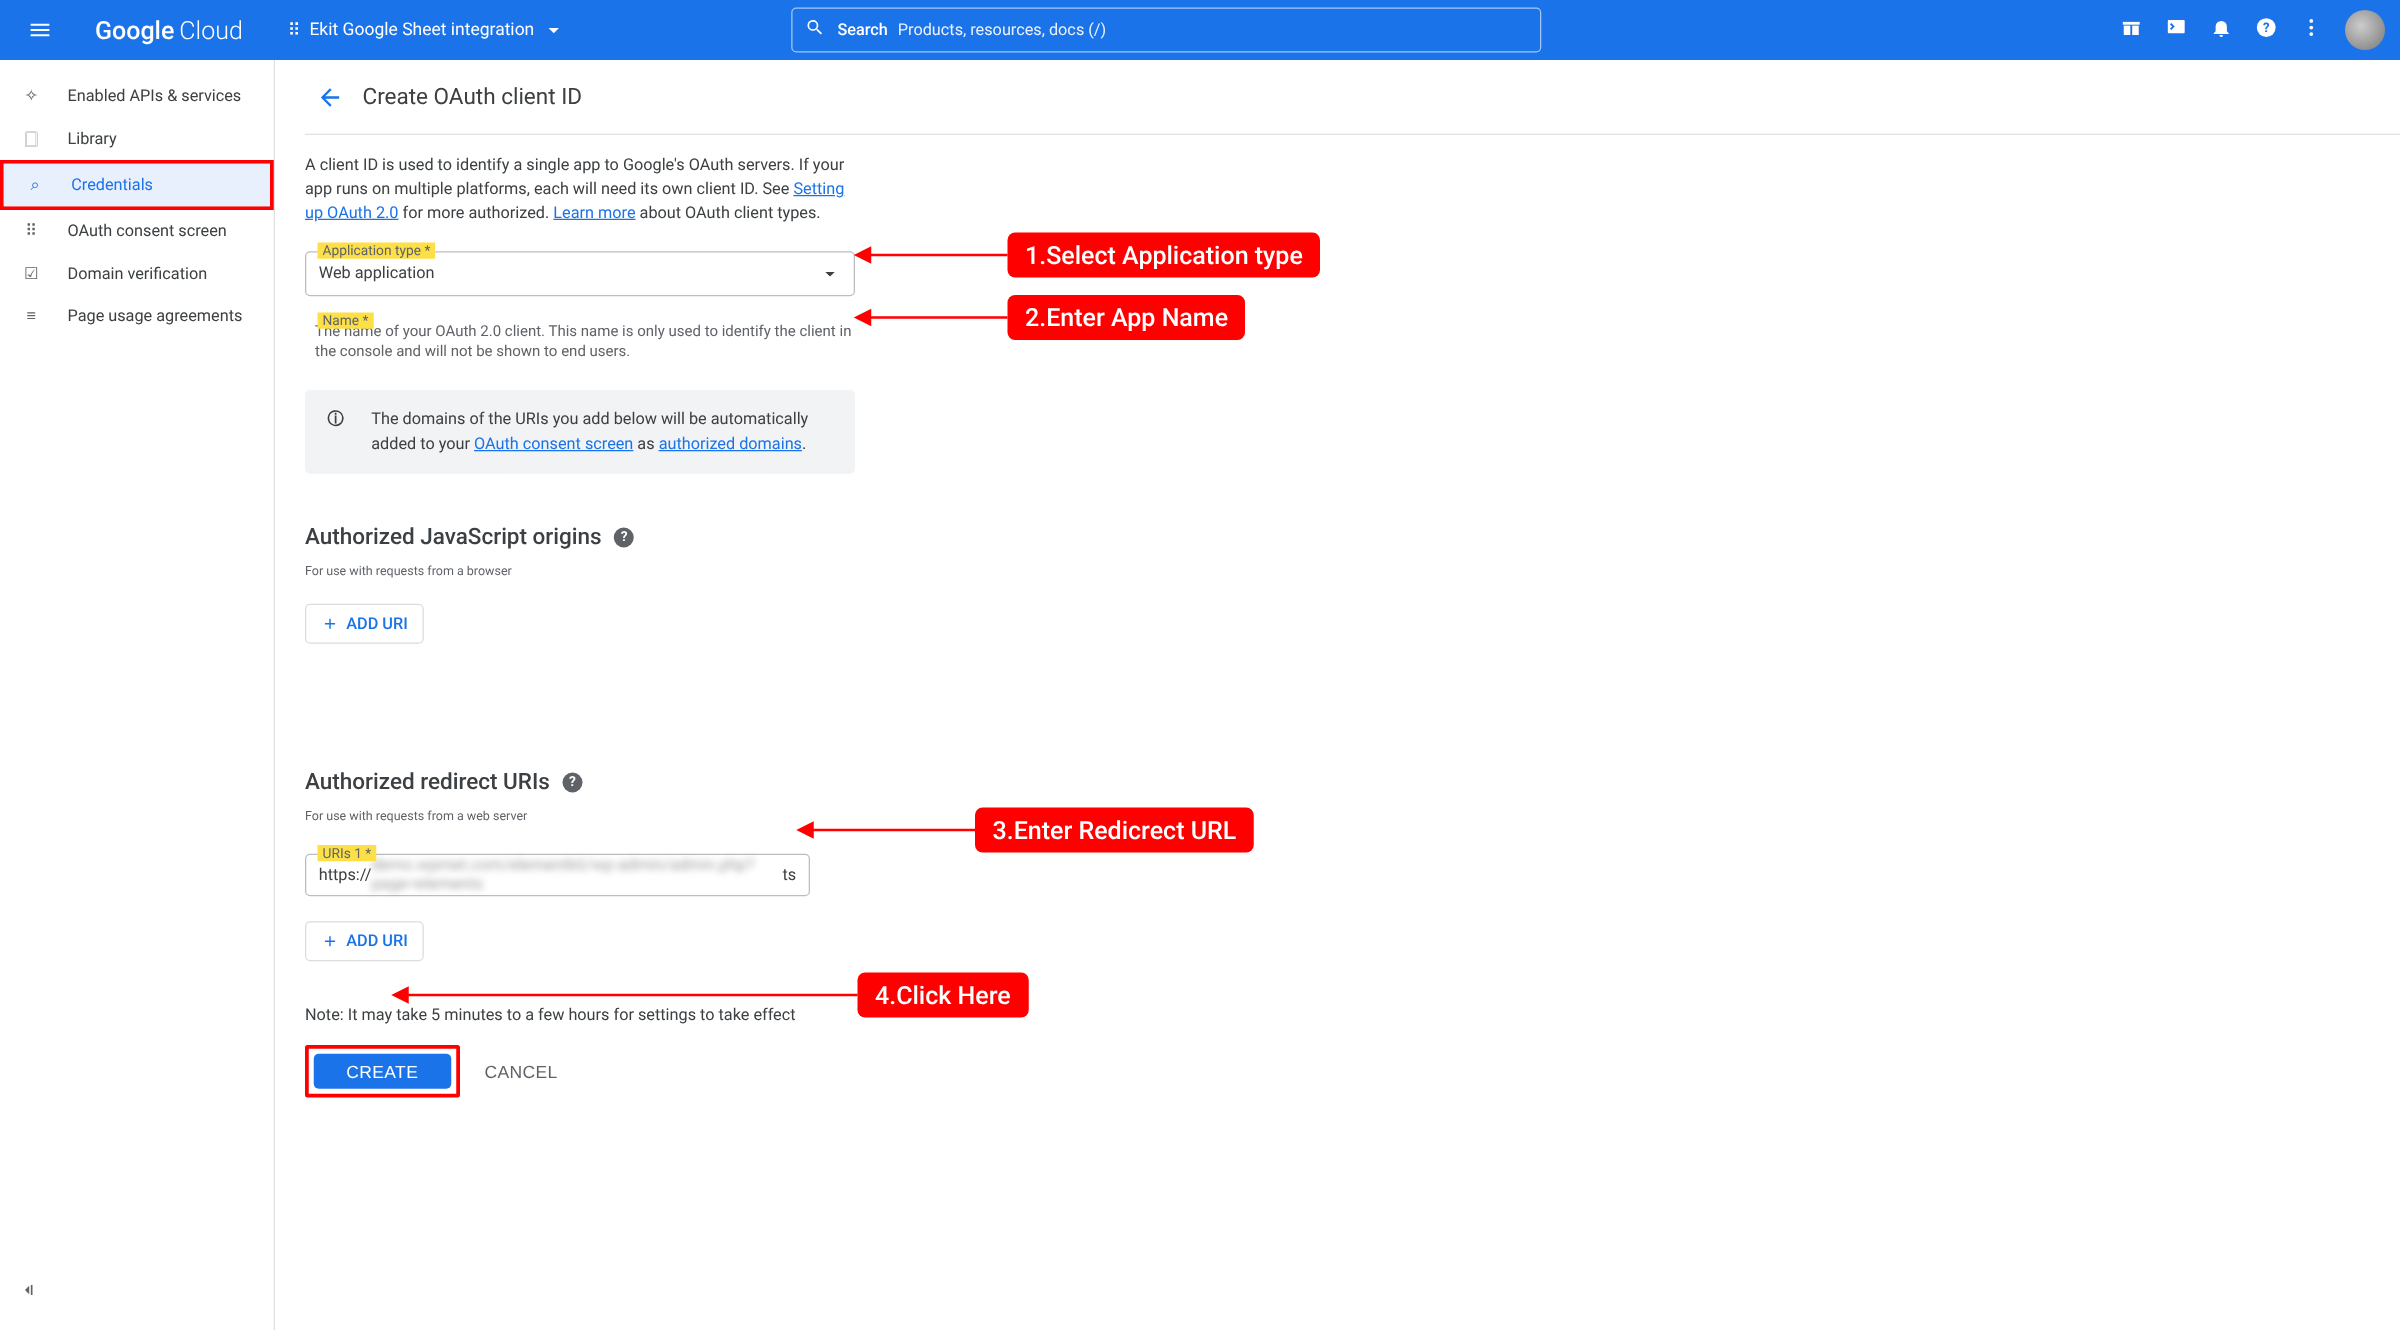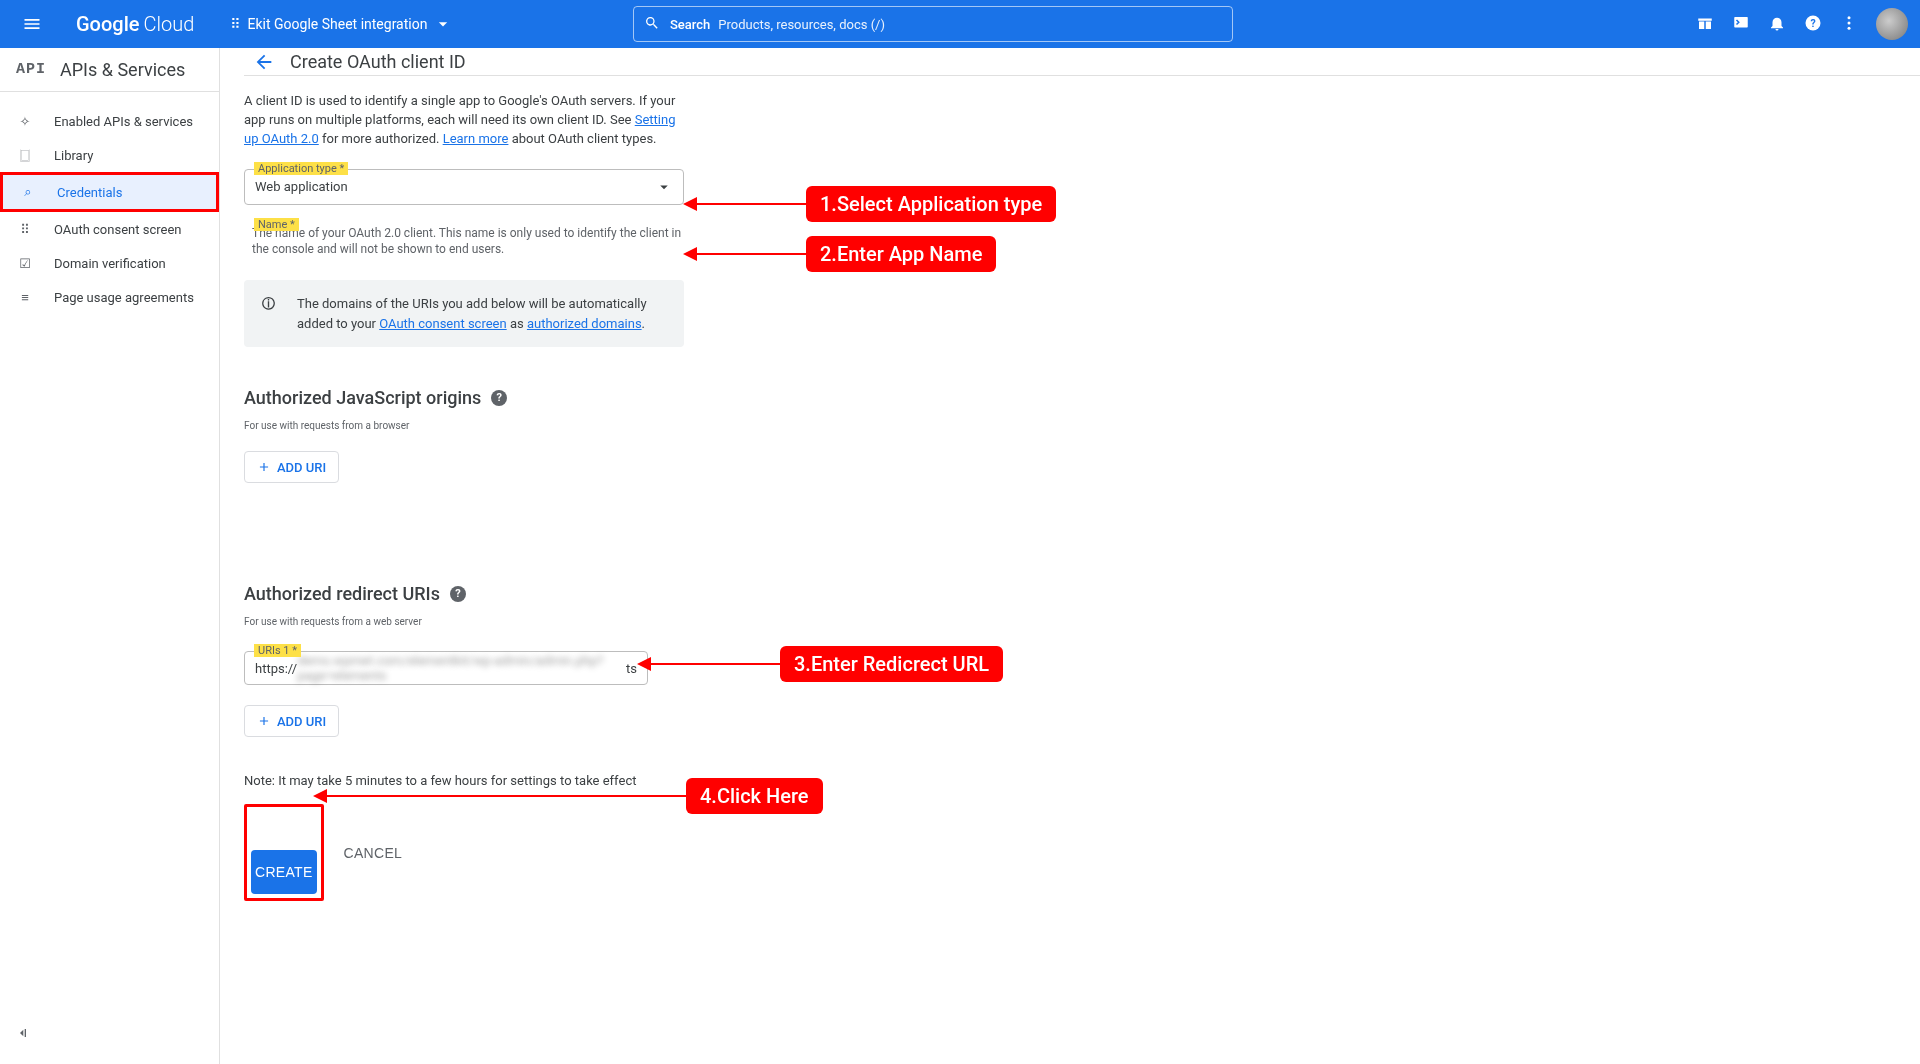--- a/index.html
+++ b/index.html
@@ -24,21 +24,21 @@
     .sidebar-head { display: flex; align-items: center; height: 44px; padding: 0 16px; font-size: 18px; color: #3c4043; border-bottom: 1px solid #e0e0e0; }
     .sidebar-head .api-logo { font-family: 'Courier New', monospace; font-weight: 700; letter-spacing: 1px; margin-right: 14px; color: #5f6368; font-size: 15px; }
     .nav-item { display: flex; align-items: center; height: 34px; padding: 0 16px; gap: 20px; font-size: 13px; color: #3c4043; cursor: pointer; }
     .nav-item.active { color: #1a73e8; background: #e8f0fe; position: relative; }
     .nav-item .icon { width: 18px; display: inline-flex; justify-content: center; color: #5f6368; }
     .nav-item.active .icon { color: #1a73e8; }
     .red-box { border: 3px solid #ff0000; }
     .collapse { position: absolute; bottom: 20px; left: 14px; cursor: pointer; }
 
     .main { flex: 1; overflow: auto; padding: 0 0 60px 24px; }
-    .page-head { display: flex; align-items: center; height: 28px; border-bottom: 1px solid #e0e0e0; }
+    .page-head { display: flex; align-items: center; height: 60px; border-bottom: 1px solid #e0e0e0; }
     .back-arrow { width: 40px; height: 40px; display: flex; align-items: center; justify-content: center; color: #1a73e8; cursor: pointer; border-radius: 50%; }
     .page-title { font-size: 18px; color: #3c4043; margin-left: 6px; }
 
     .form-area { max-width: 440px; margin-top: 16px; }
     .intro { font-size: 13px; line-height: 1.45; color: #3c4043; }
     .intro a { color: #1a73e8; text-decoration: underline; cursor: pointer; }
 
     .field-wrap { margin-top: 20px; position: relative; }
     .float-label { position: absolute; top: -7px; left: 10px; background: #fde047; padding: 0 4px; font-size: 11px; color: #5f6368; }
     .select-box, .input-box { width: 100%; height: 36px; border: 1px solid #bdbdbd; border-radius: 4px; padding: 0 10px; font-size: 13px; display: flex; align-items: center; justify-content: space-between; cursor: pointer; text-align: center; }
@@ -54,21 +54,21 @@
     .help-circle { width: 16px; height: 16px; border-radius: 50%; background: #5f6368; color: #fff; font-size: 11px; display: inline-flex; align-items: center; justify-content: center; font-weight: 700; }
     .section-sub { font-size: 10px; color: #5f6368; margin-top: 12px; }
 
     .add-btn { display: inline-flex; align-items: center; gap: 6px; height: 32px; padding: 0 12px; border: 1px solid #dadce0; border-radius: 4px; color: #1a73e8; font-size: 13px; font-weight: 500; margin-top: 20px; cursor: pointer; }
 
     .uri-field { margin-top: 24px; position: relative; width: 404px; }
     .uri-input { width: 100%; height: 34px; border: 1px solid #bdbdbd; border-radius: 4px; padding: 0 10px; font-size: 13px; display: flex; align-items: center; }
 
     .note { font-size: 13px; color: #3c4043; margin-top: 36px; }
     .btn-row { display: flex; align-items: center; gap: 20px; margin-top: 16px; }
-    .btn-primary { background: #1a73e8; color: #fff; border: none; height: 44px; padding: 0 4px; border-radius: 4px; font-size: 14px; font-weight: 500; cursor: pointer; letter-spacing: .3px; margin-top: 39px; }
+    .btn-primary { background: #1a73e8; color: #fff; border: none; height: 28px; padding: 0 26px; border-radius: 4px; font-size: 14px; font-weight: 500; cursor: pointer; letter-spacing: .3px; }
     .btn-flat { background: transparent; border: none; color: #5f6368; font-size: 14px; font-weight: 500; cursor: pointer; letter-spacing: .3px; }
     .red-box-inline { border: 3px solid #ff0000; padding: 4px; border-radius: 2px; display: inline-flex; }
 
     
     .anno { position: absolute; display: flex; align-items: center; pointer-events: none; }
     .anno .arrow { height: 2px; background: #ff0000; position: relative; }
     .anno .arrow::before { content: ''; position: absolute; left: -10px; top: -6px; border: 7px solid transparent; border-right: 14px solid #ff0000; }
     .anno .badge { background: #ff0000; color: #fff; font-size: 20px; font-weight: 500; height: 36px; padding: 0 14px; border-radius: 6px; display: flex; align-items: center; white-space: nowrap; }
     .anno-wrap { position: relative; }
   </style>
@@ -122,24 +122,20 @@
           <circle cx="12" cy="5" r="2"></circle>
           <circle cx="12" cy="12" r="2"></circle>
           <circle cx="12" cy="19" r="2"></circle>
         </svg></span>
     <div class="avatar"></div>
   </div>
 </div>
 
 <div class="shell">
   <div class="sidebar">
-    <div class="sidebar-head">
-      <span class="api-logo">API</span>
-      <span>APIs &amp; Services</span>
-    </div>
     <div style="height:12px"></div>
     <div class="nav-item">
       <span class="icon">✧</span>
       <span>Enabled APIs &amp; services</span>
     </div>
     <div class="nav-item">
       <span class="icon">🀆</span>
       <span>Library</span>
     </div>
     <div class="red-box">

